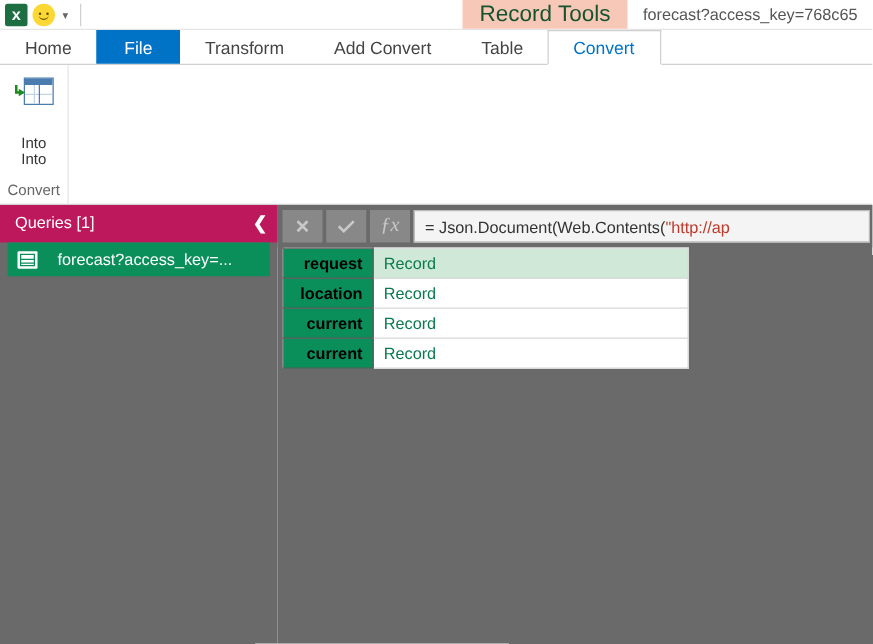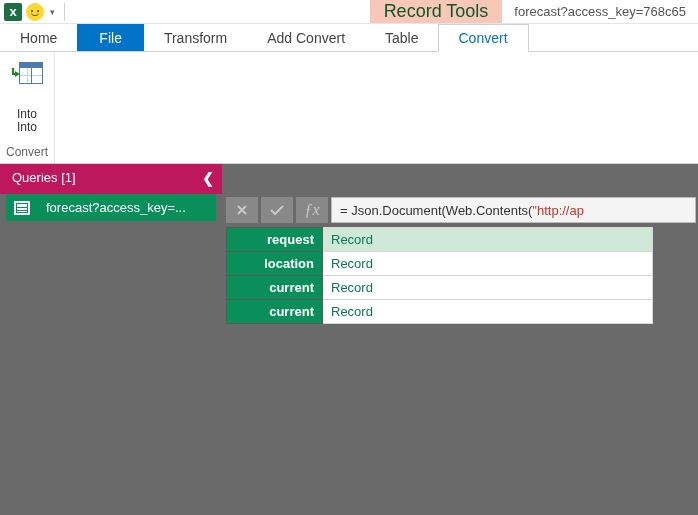--- a/index.html
+++ b/index.html
@@ -51,31 +51,31 @@
   .queries-header { display: flex; align-items: flex-start; justify-content: space-between; padding: 6px 8px 8px 12px; background: #be185d; }
   .queries-title { font-size: 13px; }
   .queries-collapse { font-size: 14px; font-weight: bold; cursor: default; }
   .query-item { margin: 0 6px; padding: 6px 8px; background: #0a8f5b; display: flex; align-items: center; gap: 16px; font-size: 13px; border-radius: 1px; }
   .query-icon { width: 16px; height: 14px; background: #fff; border-radius: 1px; position: relative; flex: 0 0 auto; }
   .query-icon::before { content: ""; position: absolute; inset: 2px; border: 1px solid #0a8f5b; }
   .query-icon::after { content: ""; position: absolute; left: 2px; right: 2px; top: 6px; height: 1px; background: #0a8f5b; box-shadow: 0 3px 0 #0a8f5b; }
 
   
   .editor { flex: 1; background: #6a6a6a; display: flex; flex-direction: column; }
-  .formula-row { display: flex; align-items: stretch; height: 34px; background: #6a6a6a; padding: 4px 2px 4px 4px; gap: 3px; margin-top: 29px; }
+  .formula-row { display: flex; align-items: stretch; height: 34px; background: #6a6a6a; padding: 4px 2px 4px 4px; gap: 3px; }
   .formula-btn { width: 32px; background: #888; display: flex; align-items: center; justify-content: center; color: #c8c8c8; font-size: 16px; }
   .formula-btn.fx { font-style: italic; font-family: Georgia, serif; }
   .formula-input { flex: 1; background: #f4f4f4; border: 1px solid #bcbcbc; display: flex; align-items: center; padding: 12px 8px; font-family: Consolas, monospace; font-size: 13px; color: #333; white-space: nowrap; overflow: hidden; }
   .formula-input .str { color: #c0392b; }
 
   .grid-wrap { padding: 0 2px 0 4px; }
   .grid { border-collapse: collapse; background: #fff; }
   .grid td { border: 1px solid #d8d8d8; padding: 4px 8px; font-size: 13px; vertical-align: middle; }
-  .grid td.key { background: #0a8f5b; color: #ffffff; font-weight: bold; text-align: right; width: 96px; border-color: #5a5a5a; }
-  .grid td.val { color: #0a7a4e; width: 330px; }
+  .grid td.key { background: #0a8f5b; color: #000000; font-weight: bold; text-align: right; width: 72px; border-color: #5a5a5a; }
+  .grid td.val { color: #0a7a4e; width: 252px; }
   .grid tr.sel td.val { background: #cfe8d8; }
 </style>
 </head>
 <body>
 
 <div class="titlebar">
   <div class="titlebar-left">
     <div class="excel-icon">x</div>
     <div class="face-wrap">
       <div class="face-icon">

